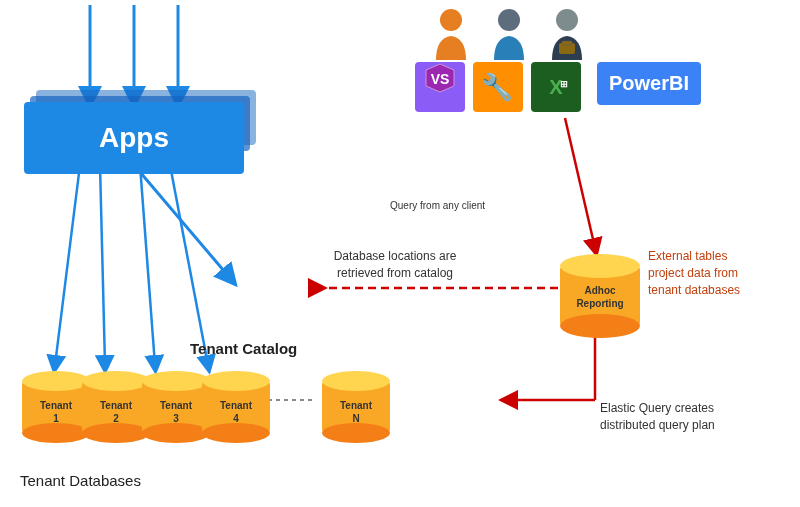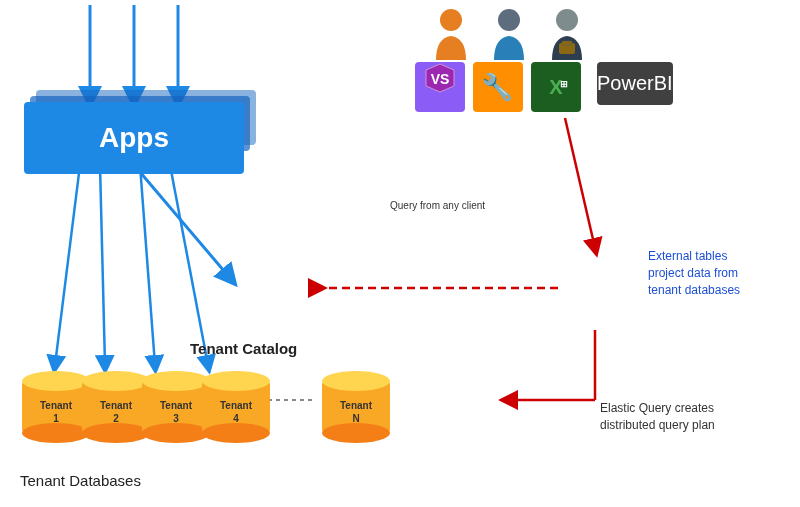--- a/index.html
+++ b/index.html
@@ -213,31 +213,43 @@
   </div>
 
   <div style="position:absolute;top:62px;left:531px;width:50px;height:50px;background:#1B5E20;border-radius:4px;display:flex;align-items:center;justify-content:center;">
     <svg width="32" height="32" viewBox="0 0 32 32">
       <rect width="32" height="32" fill="#1B5E20" rx="2"></rect>
       <text x="16" y="23" text-anchor="middle" font-size="20" font-weight="900" fill="#4CAF50">X</text>
       <text x="24" y="16" text-anchor="middle" font-size="9" font-weight="700" fill="#fff">⊞</text>
     </svg>
   </div>
 
-  <div style="position:absolute;top:62px;left:597px;background:#404040;color:#fff;font-size:20px;font-weight:400;padding:10px 0;border-radius:4px;white-space:nowrap;">
+  <div style="position:absolute;top:62px;left:597px;background:#3b82f6;color:#fff;font-size:20px;font-weight:700;padding:10px 12px;border-radius:4px;white-space:nowrap;">
     <span>PowerBI</span>
   </div>
 
+  <div style="position:absolute;top:248px;left:555px;">
+    <svg width="90" height="90">
+      <rect x="5" y="18" width="80" height="60" rx="4" fill="#F9A825"></rect>
+      <ellipse cx="45" cy="18" rx="40" ry="12" fill="#FFD54F"></ellipse>
+      <ellipse cx="45" cy="78" rx="40" ry="12" fill="#F57F17"></ellipse>
+      <text x="45" y="46" text-anchor="middle" font-size="10" font-weight="700" fill="#333">Adhoc</text>
+      <text x="45" y="59" text-anchor="middle" font-size="10" font-weight="700" fill="#333">Reporting</text>
+    </svg>
+  </div>
 
   <div style="position:absolute;top:200px;left:390px;font-size:10px;color:#333;">
     <span>Query from any client</span>
   </div>
 
-
-  <div style="position:absolute;top:248px;left:648px;font-size:12px;color:#1d4ed8;text-align:left;line-height:1.4;width:140px;">
+  <div style="position:absolute;top:248px;left:330px;font-size:12px;color:#333;text-align:center;width:130px;line-height:1.4;">
+    Database locations are<br>retrieved from catalog
+  </div>
+
+  <div style="position:absolute;top:248px;left:648px;font-size:12px;color:#c2410c;text-align:left;line-height:1.4;width:140px;">
     External tables<br>project data from<br>tenant databases
   </div>
 
   <div style="position:absolute;top:400px;left:600px;font-size:12px;color:#333;text-align:left;line-height:1.4;width:160px;">
     Elastic Query creates<br>distributed query plan
   </div>
 
 </div>
 
 </body></html>

